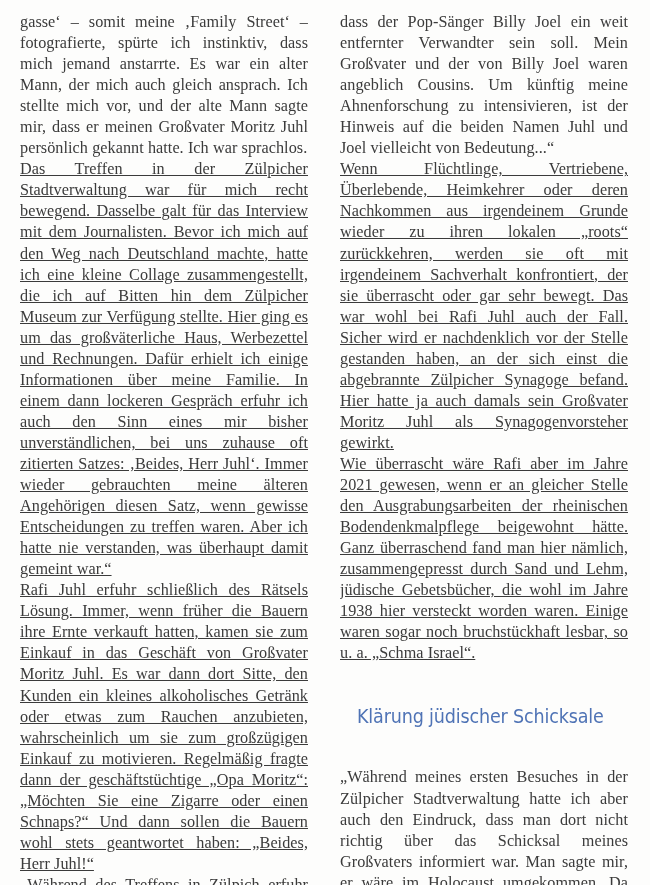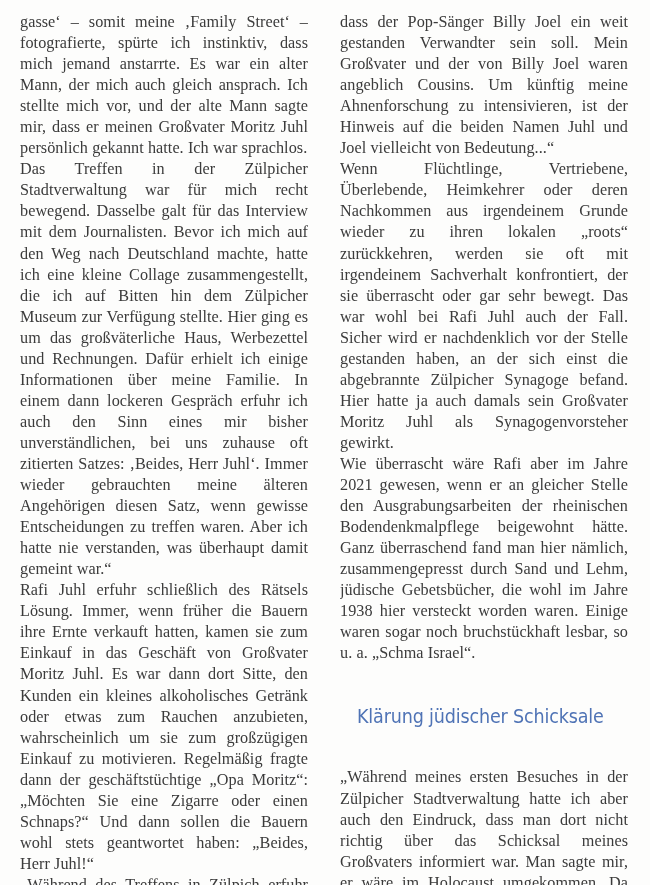--- a/index.html
+++ b/index.html
@@ -46,20 +46,21 @@
     font-size: 16.2px;
     line-height: 21.05px;
     letter-spacing: 0.05px;
     word-spacing: 0.1px;
     -webkit-hyphens: manual;
     hyphens: manual;
   }
 
   p.body-par + p.body-par {
     text-indent: 0;
+    text-decoration: underline;
   }
 
   
   p.body-par:last-child {
     margin-bottom: 0;
   }
 
   h2.section-heading {
     margin: 17px;
     padding: 0;
@@ -83,21 +84,21 @@
   <div class="columns">
 
     <div class="column">
       <p class="body-par">gasse‘ – somit meine ‚Family Street‘ – fotografierte, spürte ich instinktiv, dass mich jemand anstarrte. Es war ein alter Mann, der mich auch gleich ansprach. Ich stellte mich vor, und der alte Mann sagte mir, dass er meinen Großvater Moritz Juhl persönlich gekannt hatte. Ich war sprachlos.</p>
       <p class="body-par">Das Treffen in der Zülpicher Stadtverwaltung war für mich recht bewegend. Dasselbe galt für das Interview mit dem Journalisten. Bevor ich mich auf den Weg nach Deutschland machte, hatte ich eine kleine Collage zusammengestellt, die ich auf Bitten hin dem Zülpicher Museum zur Verfügung stellte. Hier ging es um das großväterliche Haus, Werbezettel und Rechnungen. Dafür erhielt ich einige Informationen über meine Familie. In einem dann lockeren Gespräch erfuhr ich auch den Sinn eines mir bisher unverständlichen, bei uns zuhause oft zitierten Satzes: ‚Beides, Herr Juhl‘. Immer wieder gebrauchten meine älteren Angehörigen diesen Satz, wenn gewisse Entscheidungen zu treffen waren. Aber ich hatte nie verstanden, was überhaupt damit gemeint war.“</p>
       <p class="body-par">Rafi Juhl erfuhr schließlich des Rätsels Lösung. Immer, wenn früher die Bauern ihre Ernte verkauft hatten, kamen sie zum Einkauf in das Geschäft von Großvater Moritz Juhl. Es war dann dort Sitte, den Kunden ein kleines alkoholisches Getränk oder etwas zum Rauchen anzubieten, wahrscheinlich um sie zum großzügigen Einkauf zu motivieren. Regelmäßig fragte dann der geschäftstüchtige „Opa Moritz“: „Möchten Sie eine Zigarre oder einen Schnaps?“ Und dann sollen die Bauern wohl stets geantwortet haben: „Beides, Herr Juhl!“</p>
       <p class="body-par">„Während des Treffens in Zülpich erfuhr ich übrigens auch ganz nebenbei,</p>
     </div>
 
     <div class="column">
-      <p class="body-par">dass der Pop-Sänger Billy Joel ein weit gestanden Verwandter sein soll. Mein Großvater und der von Billy Joel waren angeblich Cousins. Um künftig meine Ahnenforschung zu intensivieren, ist der Hinweis auf die beiden Namen Juhl und Joel vielleicht von Bedeutung...“</p>
+      <p class="body-par">dass der Pop-Sänger Billy Joel ein weit entfernter Verwandter sein soll. Mein Großvater und der von Billy Joel waren angeblich Cousins. Um künftig meine Ahnenforschung zu intensivieren, ist der Hinweis auf die beiden Namen Juhl und Joel vielleicht von Bedeutung...“</p>
       <p class="body-par">Wenn Flüchtlinge, Vertriebene, Überlebende, Heimkehrer oder deren Nachkommen aus irgendeinem Grunde wieder zu ihren lokalen „roots“ zurückkehren, werden sie oft mit irgendeinem Sachverhalt konfrontiert, der sie überrascht oder gar sehr bewegt. Das war wohl bei Rafi Juhl auch der Fall. Sicher wird er nachdenklich vor der Stelle gestanden haben, an der sich einst die abgebrannte Zülpicher Synagoge befand. Hier hatte ja auch damals sein Großvater Moritz Juhl als Synagogenvorsteher gewirkt.</p>
       <p class="body-par">Wie überrascht wäre Rafi aber im Jahre 2021 gewesen, wenn er an gleicher Stelle den Ausgrabungsarbeiten der rheinischen Bodendenkmalpflege beigewohnt hätte. Ganz überraschend fand man hier nämlich, zusammengepresst durch Sand und Lehm, jüdische Gebetsbücher, die wohl im Jahre 1938 hier versteckt worden waren. Einige waren sogar noch bruchstückhaft lesbar, so u. a. „Schma Israel“.</p>
 
       <div class="heading-block">
         <h2 class="section-heading">Klärung jüdischer Schicksale</h2>
       </div>
 
       <p class="body-par">„Während meines ersten Besuches in der Zülpicher Stadtverwaltung hatte ich aber auch den Eindruck, dass man dort nicht richtig über das Schicksal meines Großvaters informiert war. Man sagte mir, er wäre im Holocaust umgekommen. Da musste ich aber doch widersprechen, weil er 1939 aus Nazi-Deutschland flüchten konnte und im Jahre 1941 in Paläs-</p>
     </div>
 

